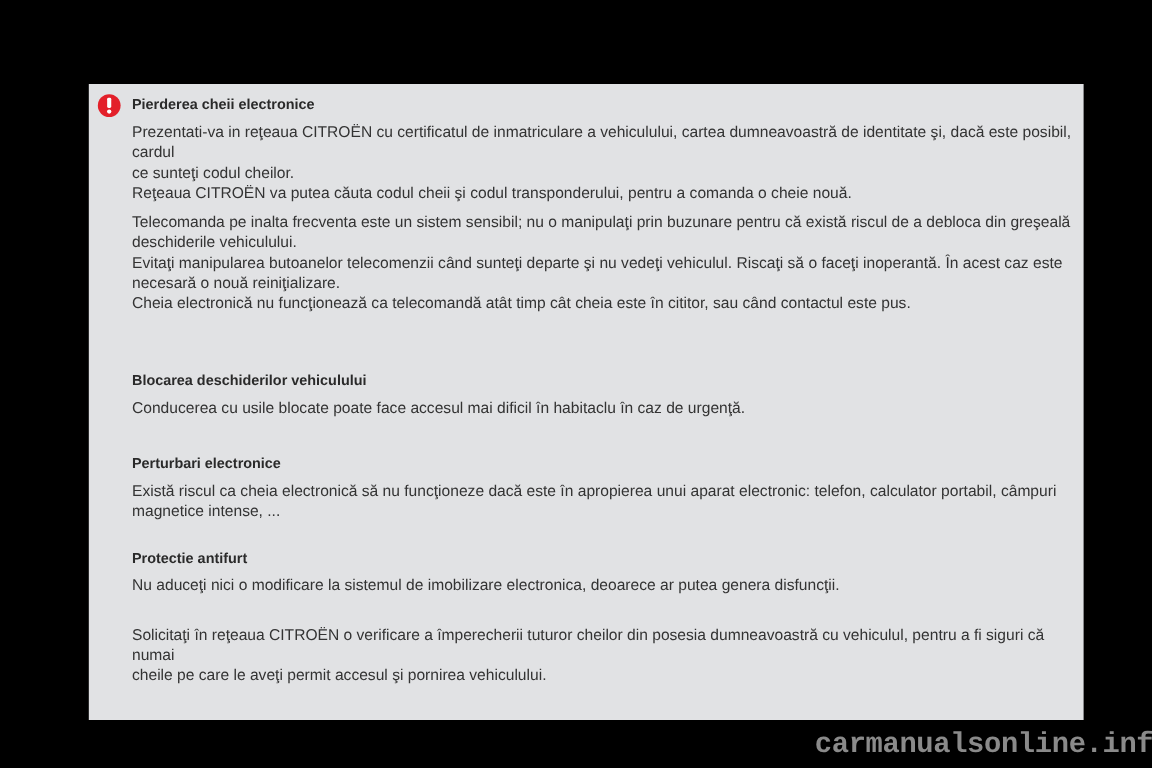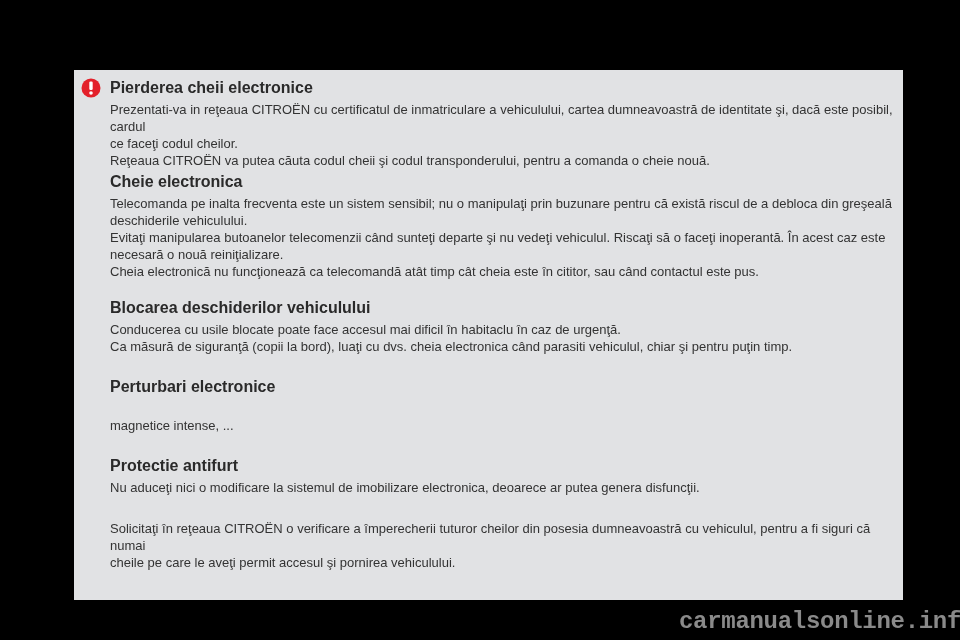--- a/index.html
+++ b/index.html
@@ -1,68 +1,66 @@
 <!DOCTYPE html>
 <html><head>
 <meta charset="utf-8">
 <style>
   html, body { margin:0; padding:0; }
   body { width:960px; height:640px; background:#000; position:relative; overflow:hidden;
          font-family:"Liberation Sans", sans-serif; }
   .panel { position:absolute; left:74px; top:70px; width:829px; height:530px; background:#e1e2e4; }
   .warn-icon { position:absolute; left:81px; top:78px; width:20px; height:20px; }
   .section { position:absolute; left:110px; width:790px; }
-  .section h2 { margin:0; font-size:16px; font-weight:bold; color:#2a2a2a; line-height:19px; }
+  .section h2 { margin:0; font-size:12px; font-weight:bold; color:#2a2a2a; line-height:19px; }
   .section p { margin:4px 0 0 0; font-size:13px; color:#333; line-height:17px; }
   .watermark { position:absolute; left:679px; top:608px; font-size:24px; color:#8a8a8a;
                font-weight:bold; letter-spacing:-0.3px;font-family:Liberation Mono, monospace; }
 </style>
 </head>
 <body>
 
 <div class="panel"></div>
 
 <svg class="warn-icon" viewBox="0 0 20 20">
   <circle cx="10" cy="10" r="9.5" fill="#e3202a"></circle>
   <rect x="8.3" y="3.5" width="3.4" height="8.5" rx="1.2" fill="#fff"></rect>
   <circle cx="10" cy="15" r="1.8" fill="#fff"></circle>
 </svg>
 
 <div class="section" style="top:78px">
   <h2>Pierderea cheii electronice</h2>
   <p>
     <span>Prezentati-va in reţeaua CITROËN cu certificatul de inmatriculare a vehiculului, cartea dumneavoastră de identitate şi, dacă este posibil, cardul</span><br>
-    <span>ce faceţi codul cheilor.</span><br>
+    <span>ce sunteţi codul cheilor.</span><br>
     <span>Reţeaua CITROËN va putea căuta codul cheii şi codul transponderului, pentru a comanda o cheie nouă.</span>
   </p>
 </div>
 
 <div class="section" style="top:172px">
-  <h2>Cheie electronica</h2>
   <p>
     <span>Telecomanda pe inalta frecventa este un sistem sensibil; nu o manipulaţi prin buzunare pentru că există riscul de a debloca din greşeală</span><br>
     <span>deschiderile vehiculului.</span><br>
     <span>Evitaţi manipularea butoanelor telecomenzii când sunteţi departe şi nu vedeţi vehiculul. Riscaţi să o faceţi inoperantă. În acest caz este</span><br>
     <span>necesară o nouă reiniţializare.</span><br>
     <span>Cheia electronică nu funcţionează ca telecomandă atât timp cât cheia este în cititor, sau când contactul este pus.</span>
   </p>
 </div>
 
-<div class="section" style="top:298px">
+<div class="section" style="top:308px">
   <h2>Blocarea deschiderilor vehiculului</h2>
   <p>
     <span>Conducerea cu usile blocate poate face accesul mai dificil în habitaclu în caz de urgenţă.</span><br>
-    <span>Ca măsură de siguranţă (copii la bord), luaţi cu dvs. cheia electronica când parasiti vehiculul, chiar şi pentru puţin timp.</span>
   </p>
 </div>
 
 <div class="section" style="top:377px">
   <h2>Perturbari electronice</h2>
   <p>
-    <br>
+    <span>Există riscul ca cheia electronică să nu funcţioneze dacă este în apropierea unui aparat electronic: telefon, calculator portabil, câmpuri</span><br>
     <span>magnetice intense, ...</span>
   </p>
 </div>
 
 <div class="section" style="top:456px">
   <h2>Protectie antifurt</h2>
   <p>
     <span>Nu aduceţi nici o modificare la sistemul de imobilizare electronica, deoarece ar putea genera disfuncţii.</span>
   </p>
 </div>

